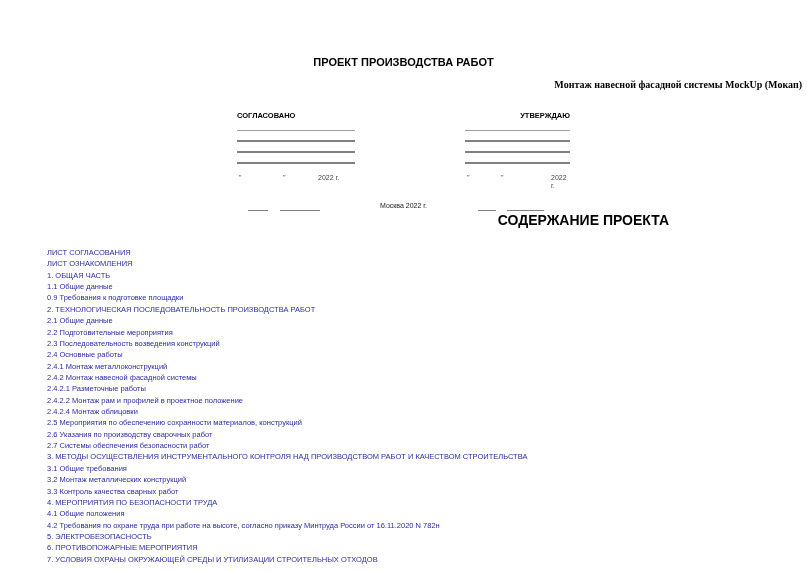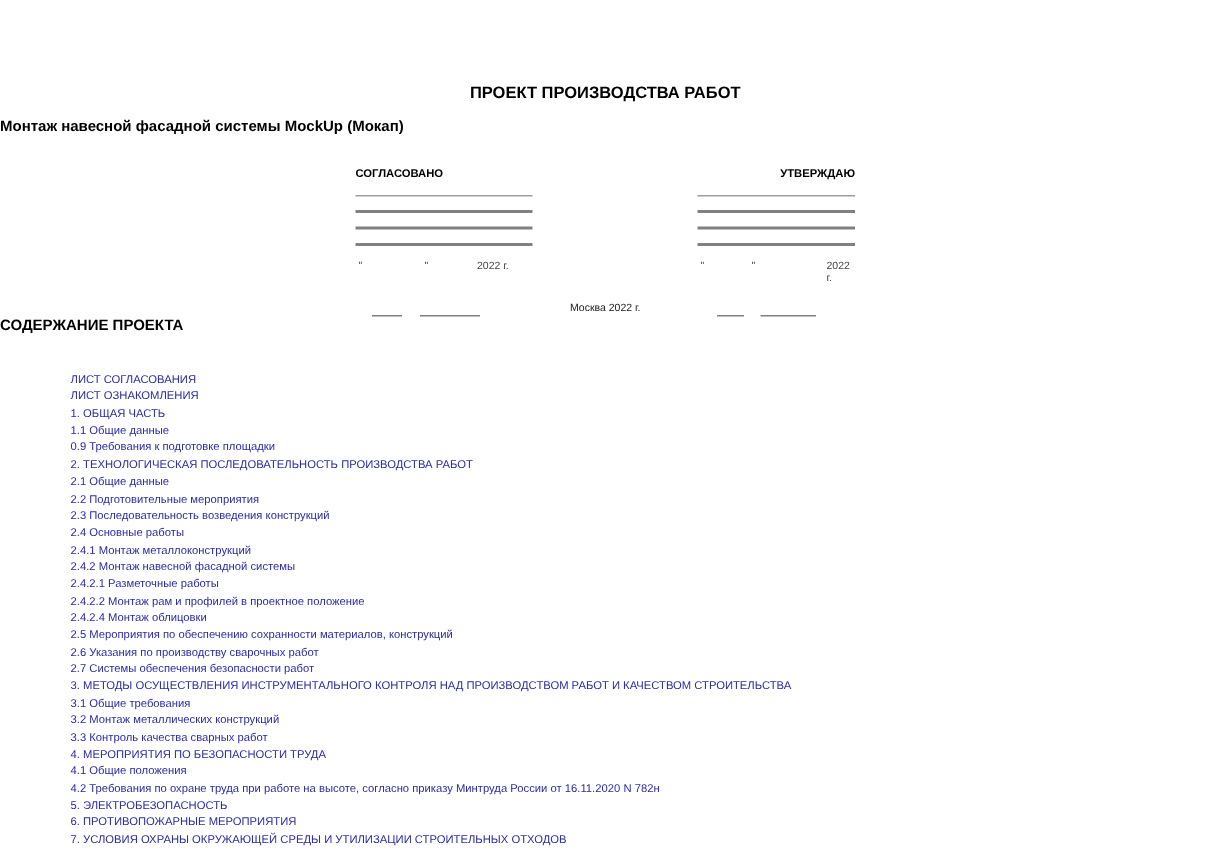--- a/index.html
+++ b/index.html
@@ -12,21 +12,21 @@
     color: #000;
     overflow: hidden;
     margin-top: 24px;
   }
   .doc-title {
     position: absolute; top: 32px; left: 0; width: 807px;
     text-align: center; font-weight: bold; font-size: 11px;
   }
   .doc-subtitle {
     position: absolute; top: 55px; left: 0; width: 802px;
-    text-align: left; font-weight: bold; font-size: 10px;
+    text-align: right; font-weight: bold; font-size: 10px; font-family: Liberation Serif, serif;
   }
   .sig-block { position: absolute; top: 87px; }
   .sig-left  { left: 237px; width: 118px; }
   .sig-right { left: 465px; width: 105px; }
   .sig-label { font-size: 7.5px; font-weight: bold; line-height: 9px; }
   .sig-right .sig-label { text-align: right; }
   .sig-line  { border-top: 2px solid #808080; margin-top: 9px; height: 0; }
   .sig-line.thin { border-top: 1px solid #9e9e9e; margin-top: 10px; }
   .date-row { position: relative; margin-top: 10px; height: 9px; font-size: 7px; color: #444; }
   .date-row .q1 { position: absolute; left: 2px; }
@@ -39,21 +39,21 @@
   .sig-left  .blank.b1 { margin-left: 11px; width: 20px; }
   .sig-left  .blank.b2 { margin-left: 8px;  width: 40px; }
   .sig-right .blank.b1 { margin-left: 13px; width: 18px; }
   .sig-right .blank.b2 { margin-left: 7px;  width: 37px; }
   .place-date {
     position: absolute; top: 178px; left: 0; width: 807px;
     text-align: center; font-size: 7px; color: #222;
   }
   .toc-title {
     position: absolute; top: 188px; left: 0; width: 669px;
-    text-align: left; font-size: 10px; font-weight: bold;
+    text-align: right; font-size: 14px; font-weight: bold;
   }
   .toc {
     position: absolute; top: 223px; left: 47px; width: 730px;
     font-size: 7.5px; line-height: 11.36px; color: #2B2BA6;
   }
   .toc-item { white-space: nowrap; }
 </style>
 </head>
 <body>
 

